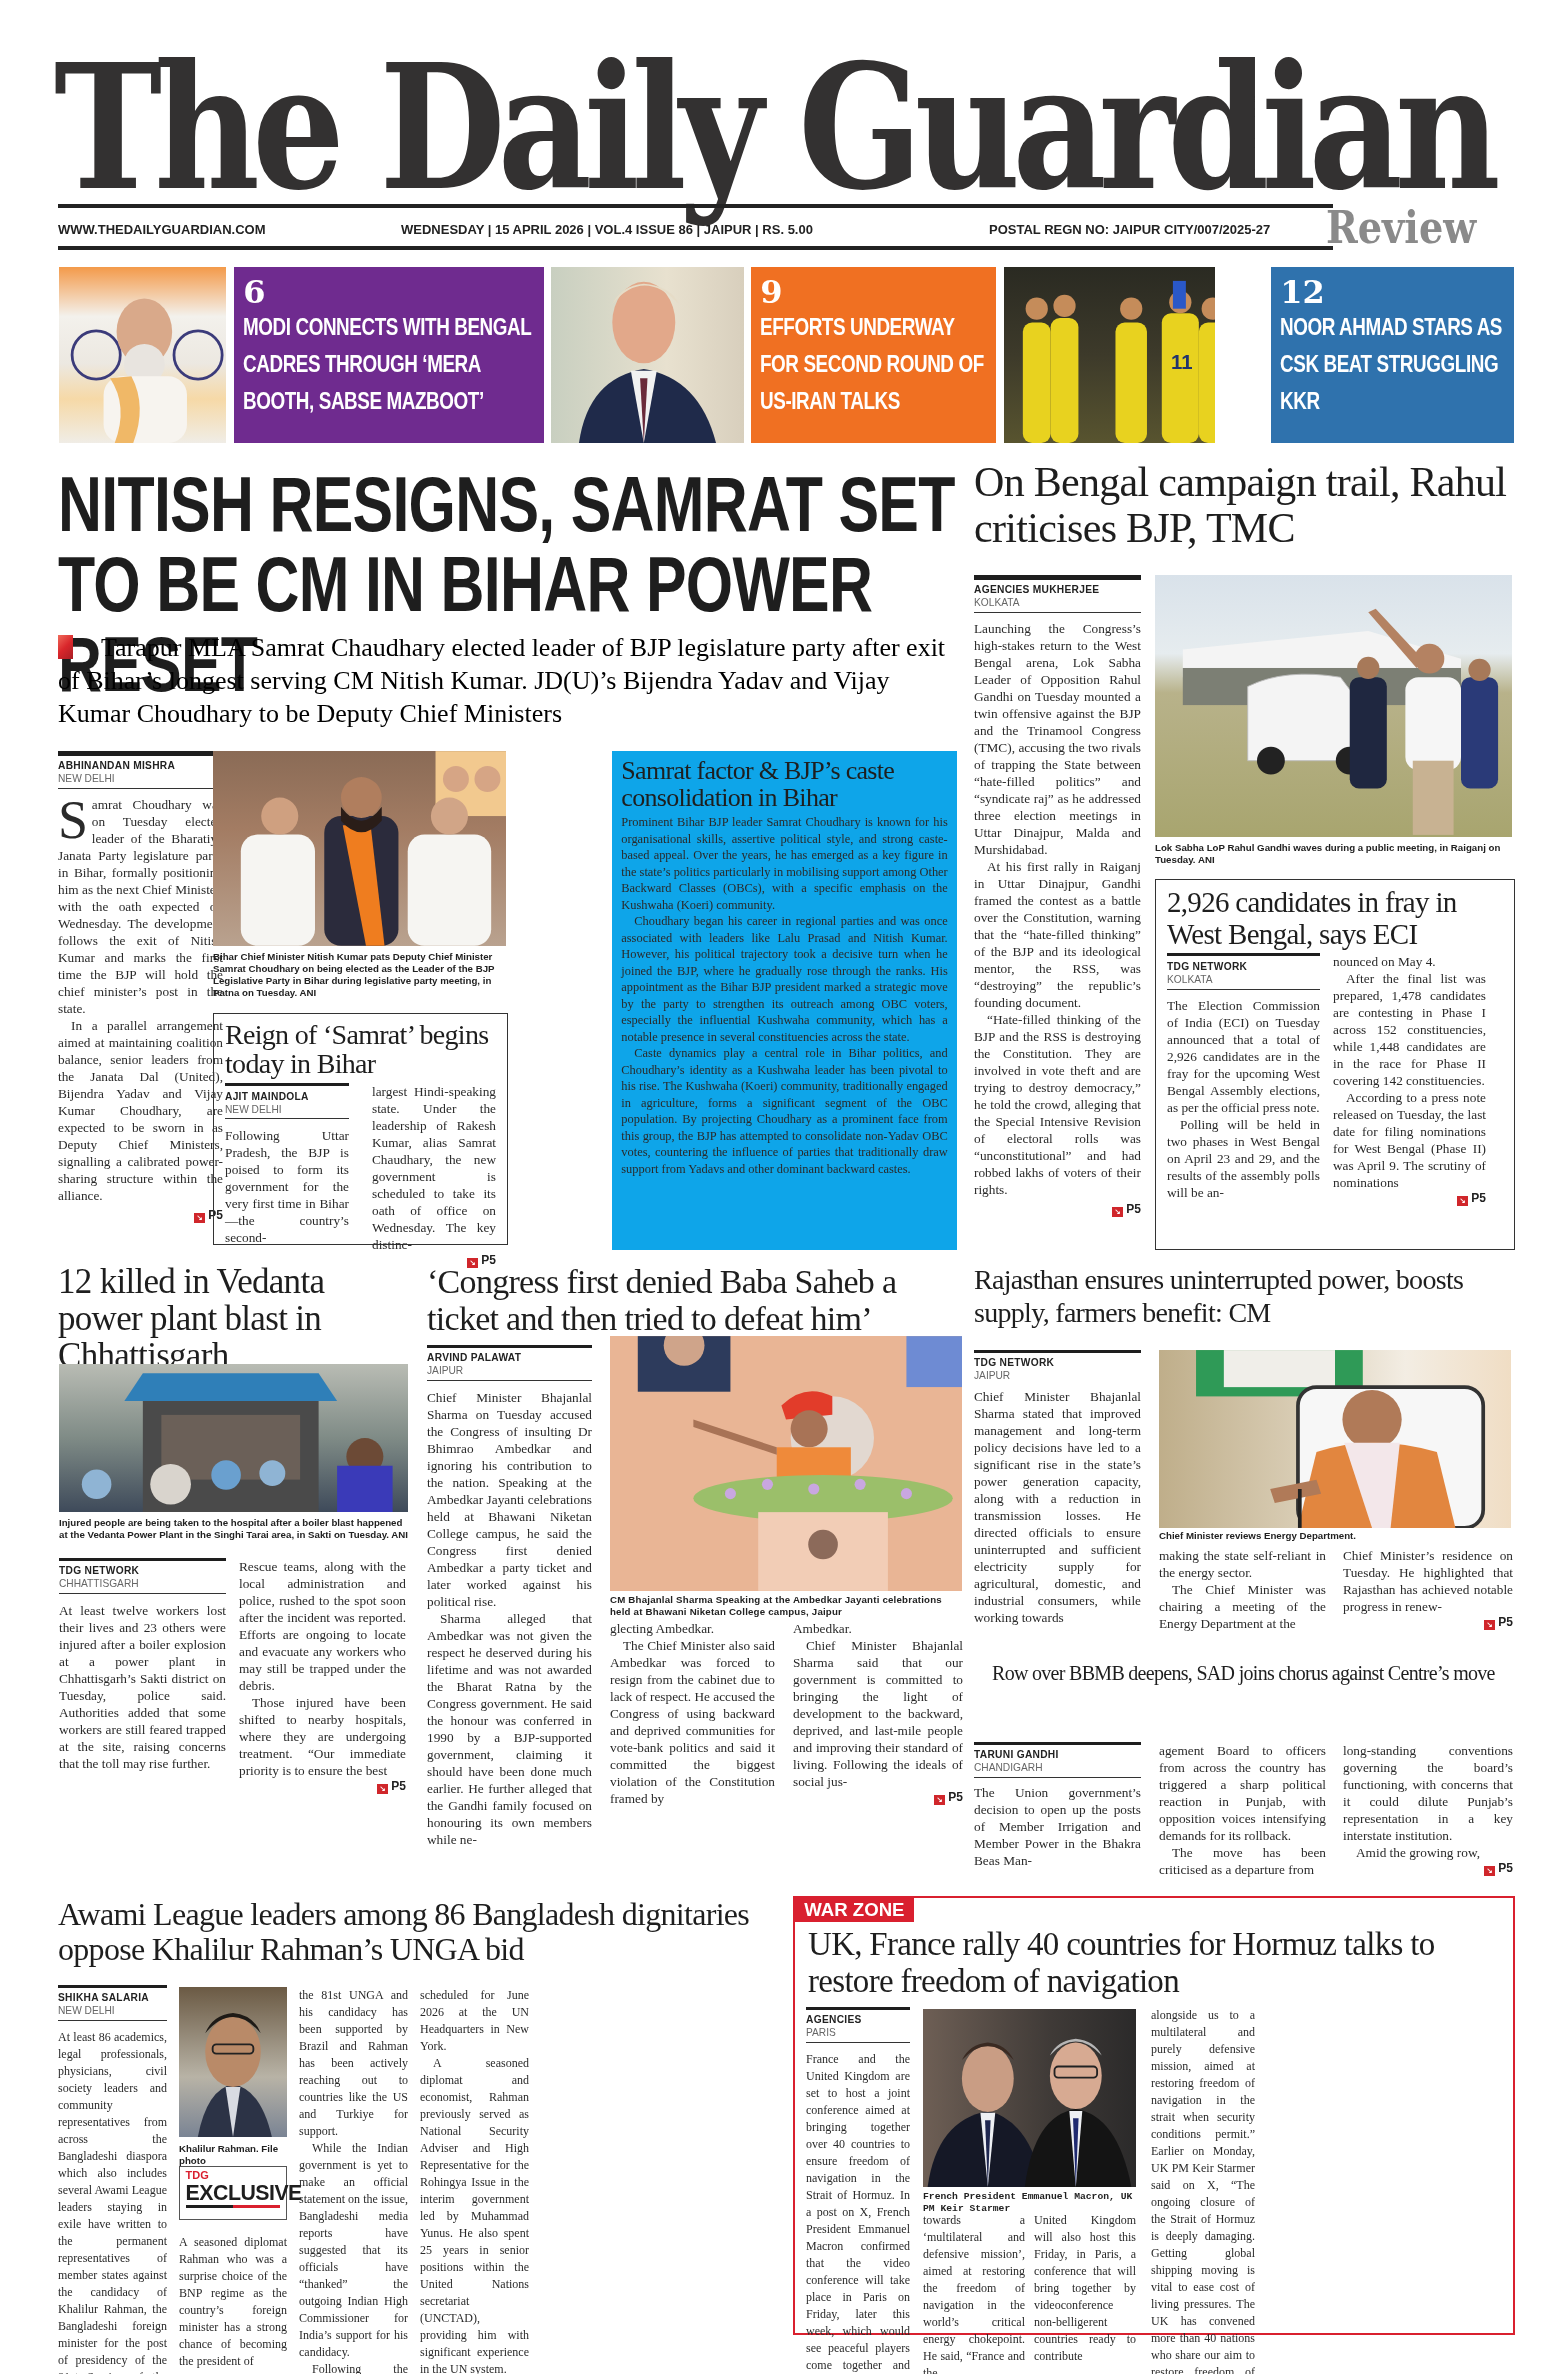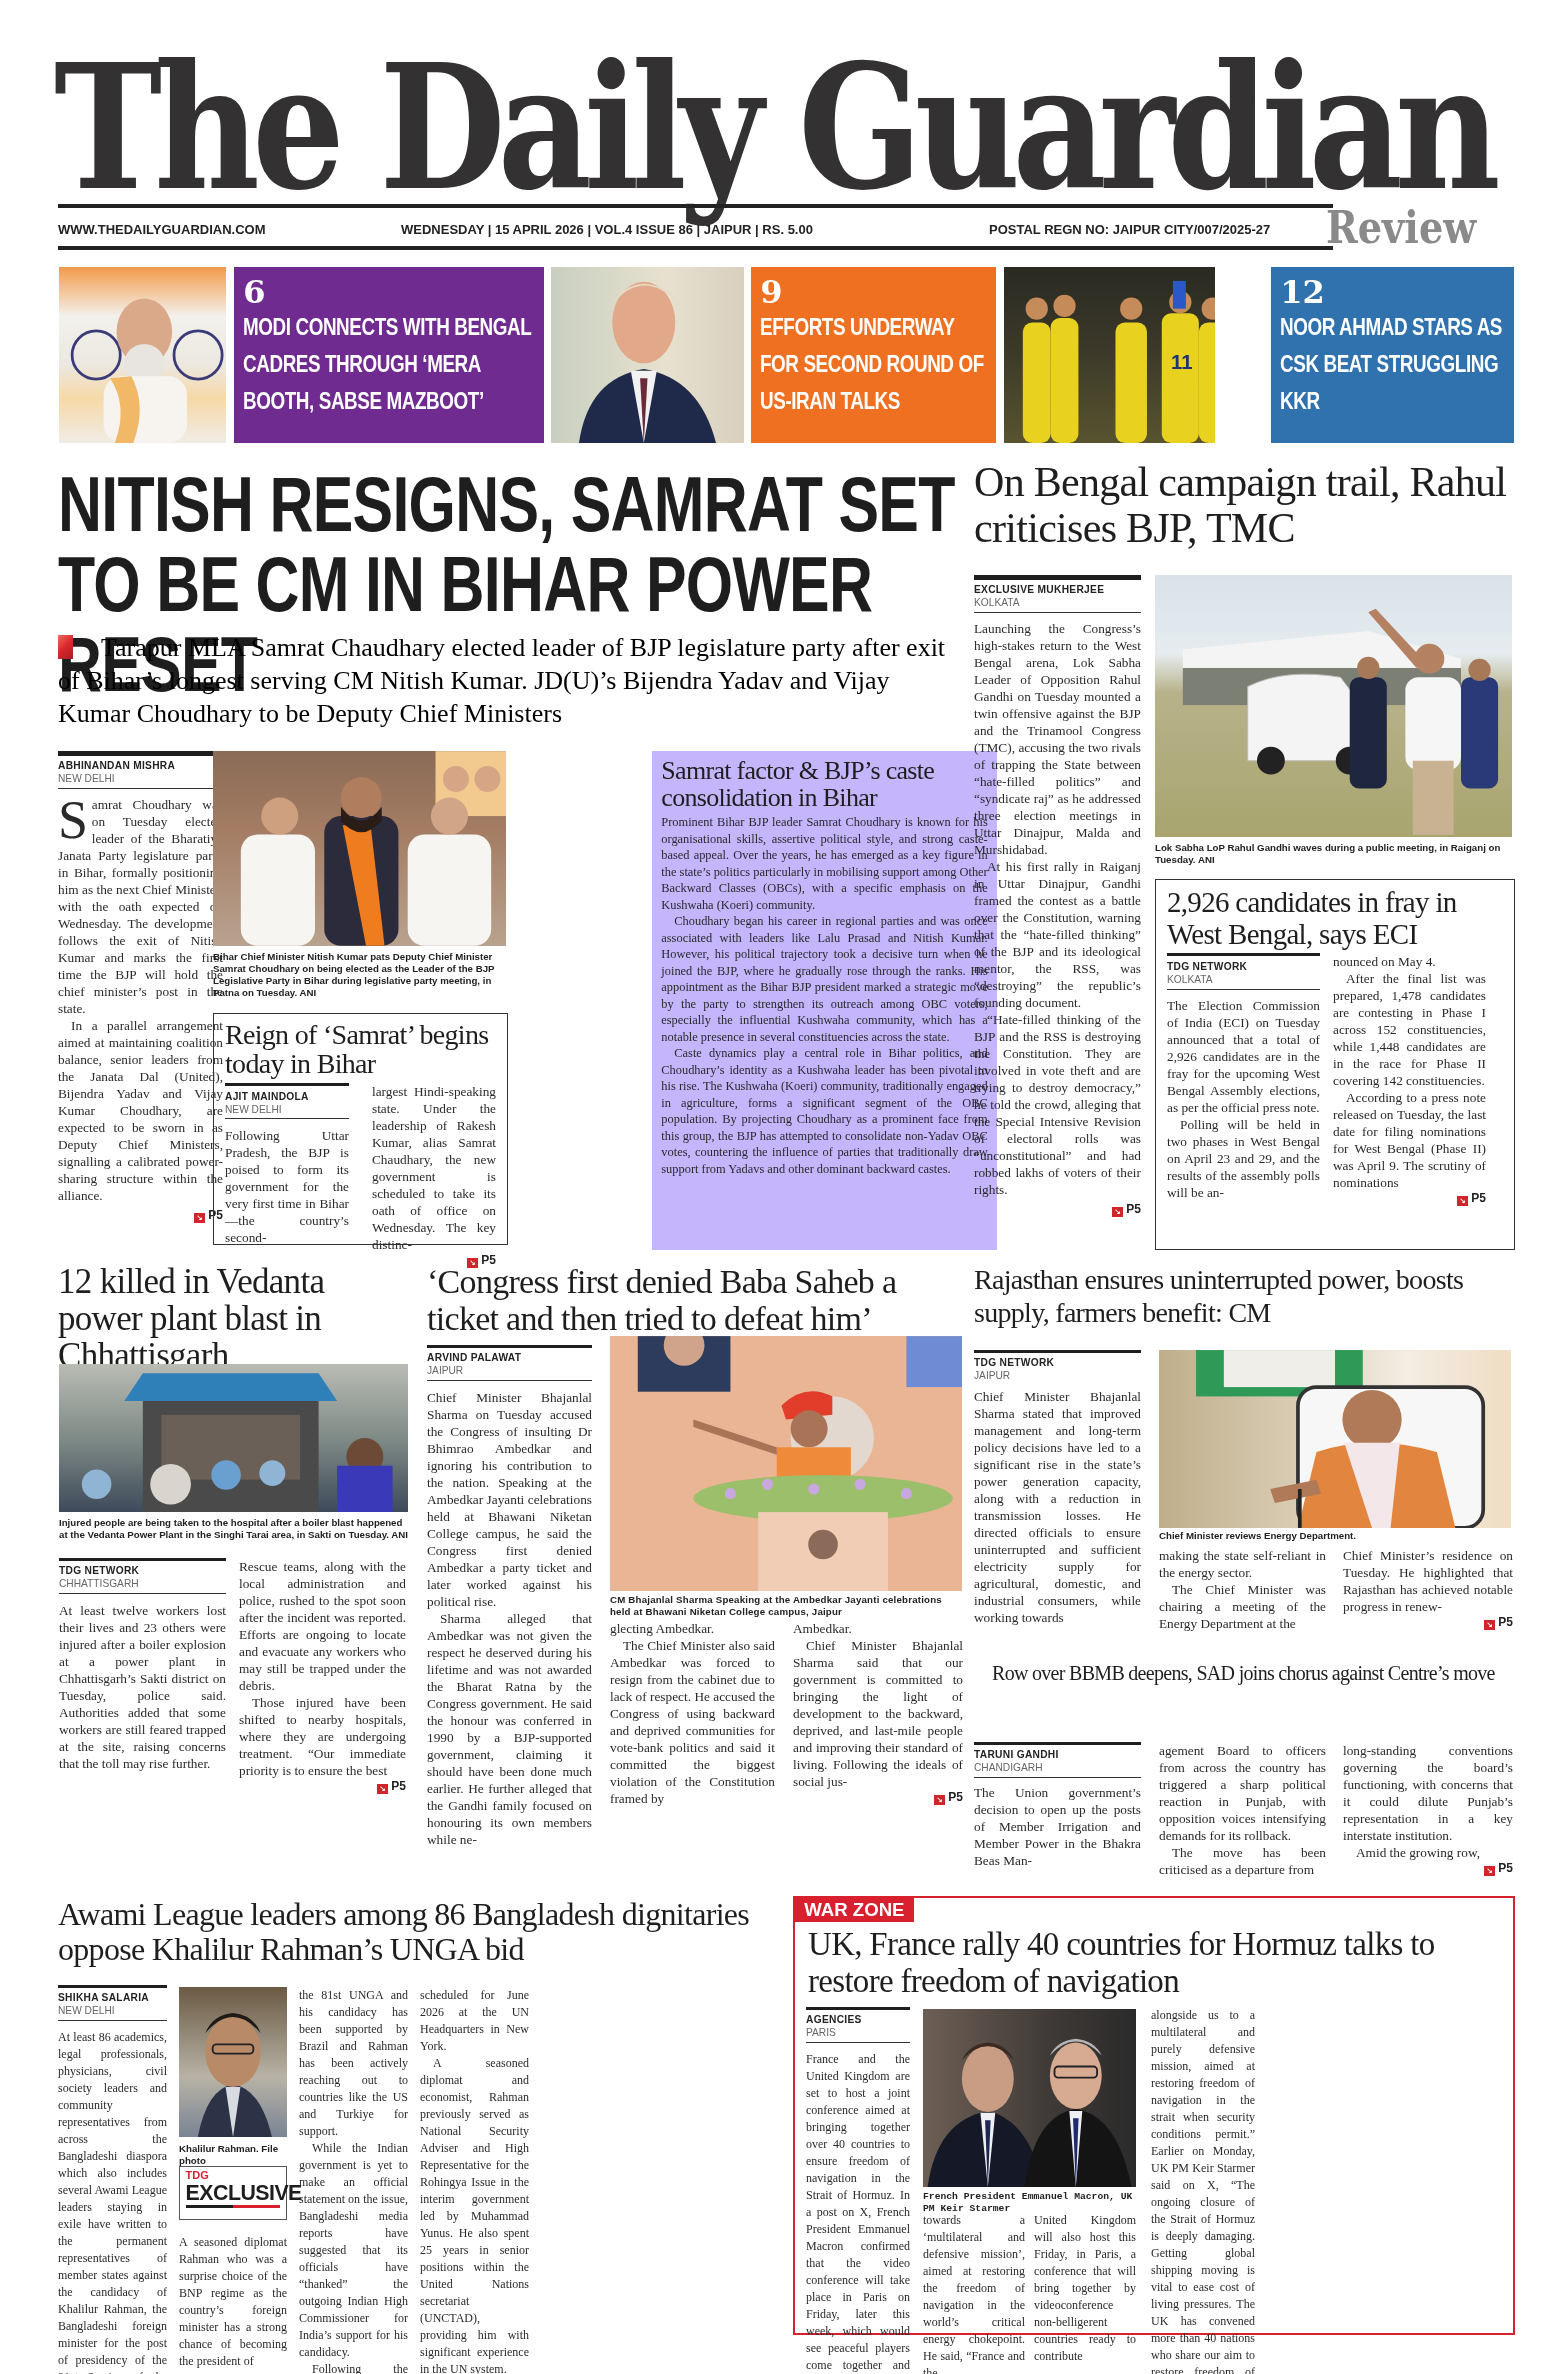--- a/index.html
+++ b/index.html
@@ -146,33 +146,33 @@
       <div class="byline-bottom"></div>
       <div class="body" style="margin-top:7.4px;">Following Uttar Pradesh, the BJP is poised to form its government for the very first time in Bihar—the country’s second-</div>
     </div>
     <div style="width:126px;">
       <div class="body">largest Hindi-speaking state. Under the leadership of Rakesh Kumar, alias Samrat Chaudhary, the new government is scheduled to take its oath of office on Wednesday. The key distinc-</div>
       <div class="cont"><span class="arr">↘</span><span>P5</span></div>
     </div>
   </div>
 </div>
 
-<div class="abs" style="left:612px;top:751px;width:345px;height:499px;background:#c4b5fd;padding:5.6px 9.3px;margin-left:40px;">
+<div class="abs" style="left:612px;top:751px;width:345px;height:499px;background:#0ea5e9;padding:5.6px 9.3px;">
   <div class="hed" style="font-size:26px;line-height:27px;">Samrat factor &amp; BJP’s caste consolidation in Bihar</div>
   <div class="body" style="font-size:12.4px;line-height:16.5px;margin-top:3.7px;">
     <p class="first">Prominent Bihar BJP leader Samrat Choudhary is known for his organisational skills, assertive political style, and strong caste-based appeal. Over the years, he has emerged as a key figure in the state’s politics particularly in mobilising support among Other Backward Classes (OBCs), with a specific emphasis on the Kushwaha (Koeri) community.</p>
     <p>Choudhary began his career in regional parties and was once associated with leaders like Lalu Prasad and Nitish Kumar. However, his political trajectory took a decisive turn when he joined the BJP, where he gradually rose through the ranks. His appointment as the Bihar BJP president marked a strategic move by the party to strengthen its outreach among OBC voters, especially the influential Kushwaha community, which has a notable presence in several constituencies across the state.</p>
     <p>Caste dynamics play a central role in Bihar politics, and Choudhary’s identity as a Kushwaha leader has been pivotal to his rise. The Kushwaha (Koeri) community, traditionally engaged in agriculture, forms a significant segment of the OBC population. By projecting Choudhary as a prominent face from this group, the BJP has attempted to consolidate non-Yadav OBC votes, countering the influence of parties that traditionally draw support from Yadavs and other dominant backward castes.</p>
   </div>
 </div>
 
 <div class="abs hed" style="left:974px;top:459px;width:538px;font-size:42px;line-height:46px;">On Bengal campaign trail, Rahul criticises BJP, TMC</div>
 <div class="abs" style="left:974px;top:575px;width:167px;">
   <div class="byline-rule"></div>
-  <div class="byline-name">EXCLUSIVE MUKHERJEE</div>
+  <div class="byline-name">AGENCIES MUKHERJEE</div>
   <div class="byline-loc">KOLKATA</div>
   <div class="byline-bottom"></div>
   <div class="body" style="margin-top:7.4px;">
     <p class="first">Launching the Congress’s high-stakes return to the West Bengal arena, Lok Sabha Leader of Opposition Rahul Gandhi on Tuesday mounted a twin offensive against the BJP and the Trinamool Congress (TMC), accusing the two rivals of trapping the State between “hate-filled politics” and “syndicate raj” as he addressed three election meetings in Uttar Dinajpur, Malda and Murshidabad.</p>
     <p>At his first rally in Raiganj in Uttar Dinajpur, Gandhi framed the contest as a battle over the Constitution, warning that the “hate-filled thinking” of the BJP and its ideological mentor, the RSS, was “destroying” the republic’s founding document.</p>
     <p>“Hate-filled thinking of the BJP and the RSS is destroying the Constitution. They are involved in vote theft and are trying to destroy democracy,” he told the crowd, alleging that the Special Intensive Revision of electoral rolls was “unconstitutional” and had robbed lakhs of voters of their rights.</p>
   </div>
   <div class="cont" style="margin-top:3.7px;"><span class="arr">↘</span><span>P5</span></div>
 </div>
 <div class="abs photo" style="left:1155px;top:575px;width:357px;height:262px;background:linear-gradient(180deg,#d9e2ea 0%,#e6ecef 30%,#b8b28a 45%,#a8a56f 100%);">

